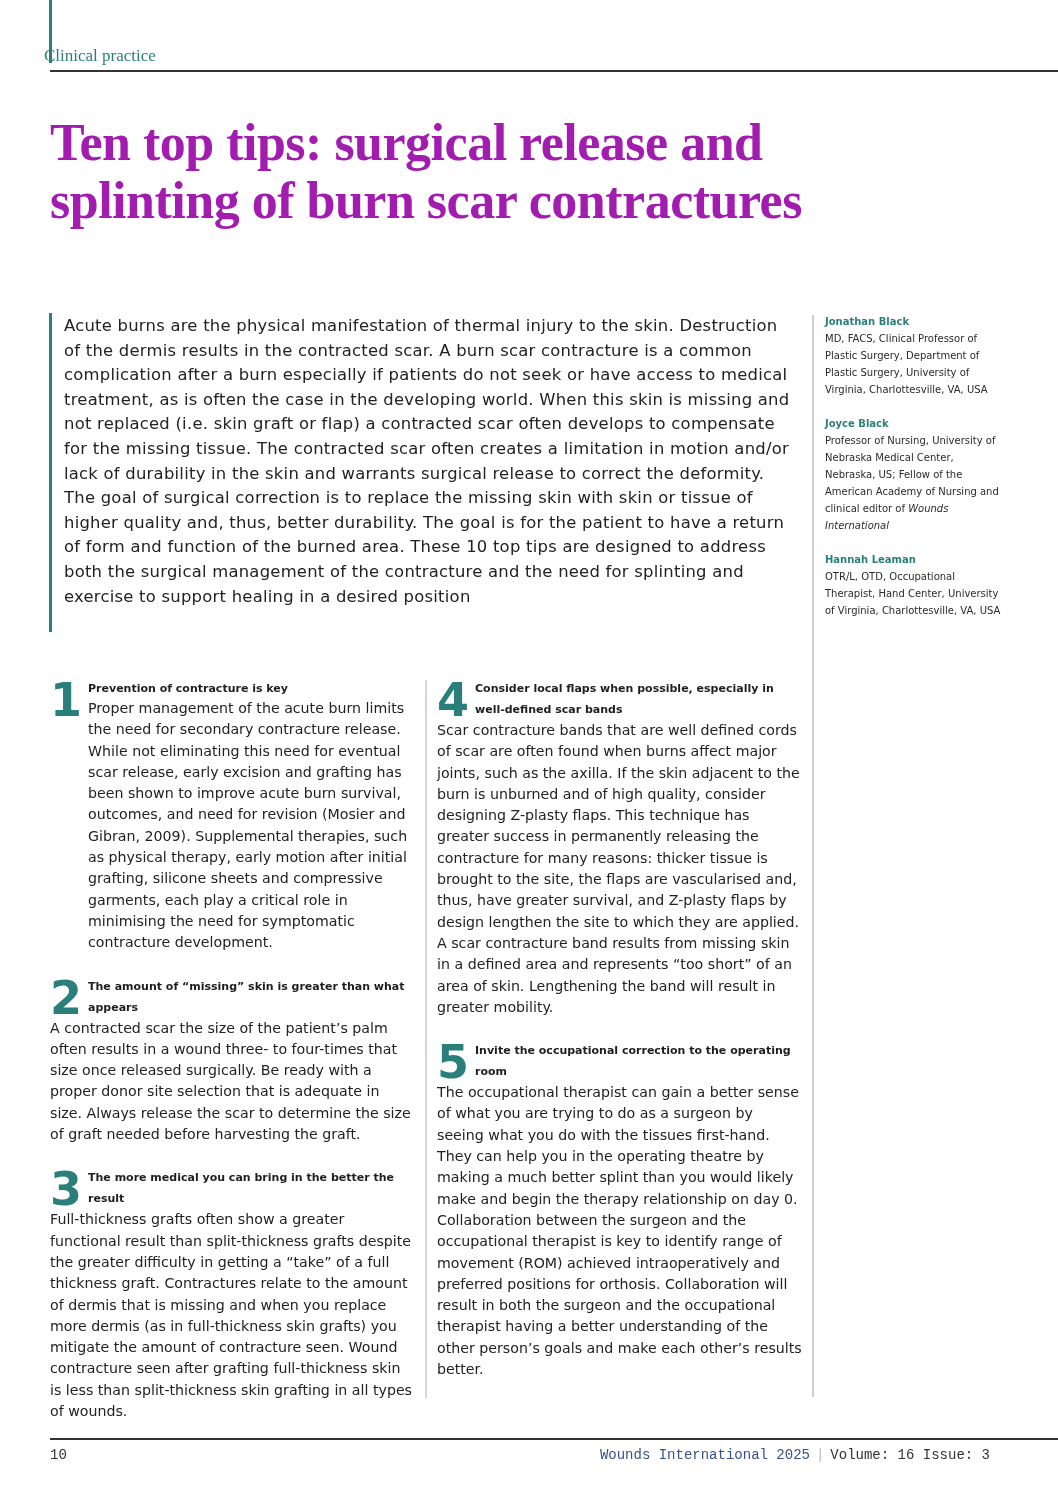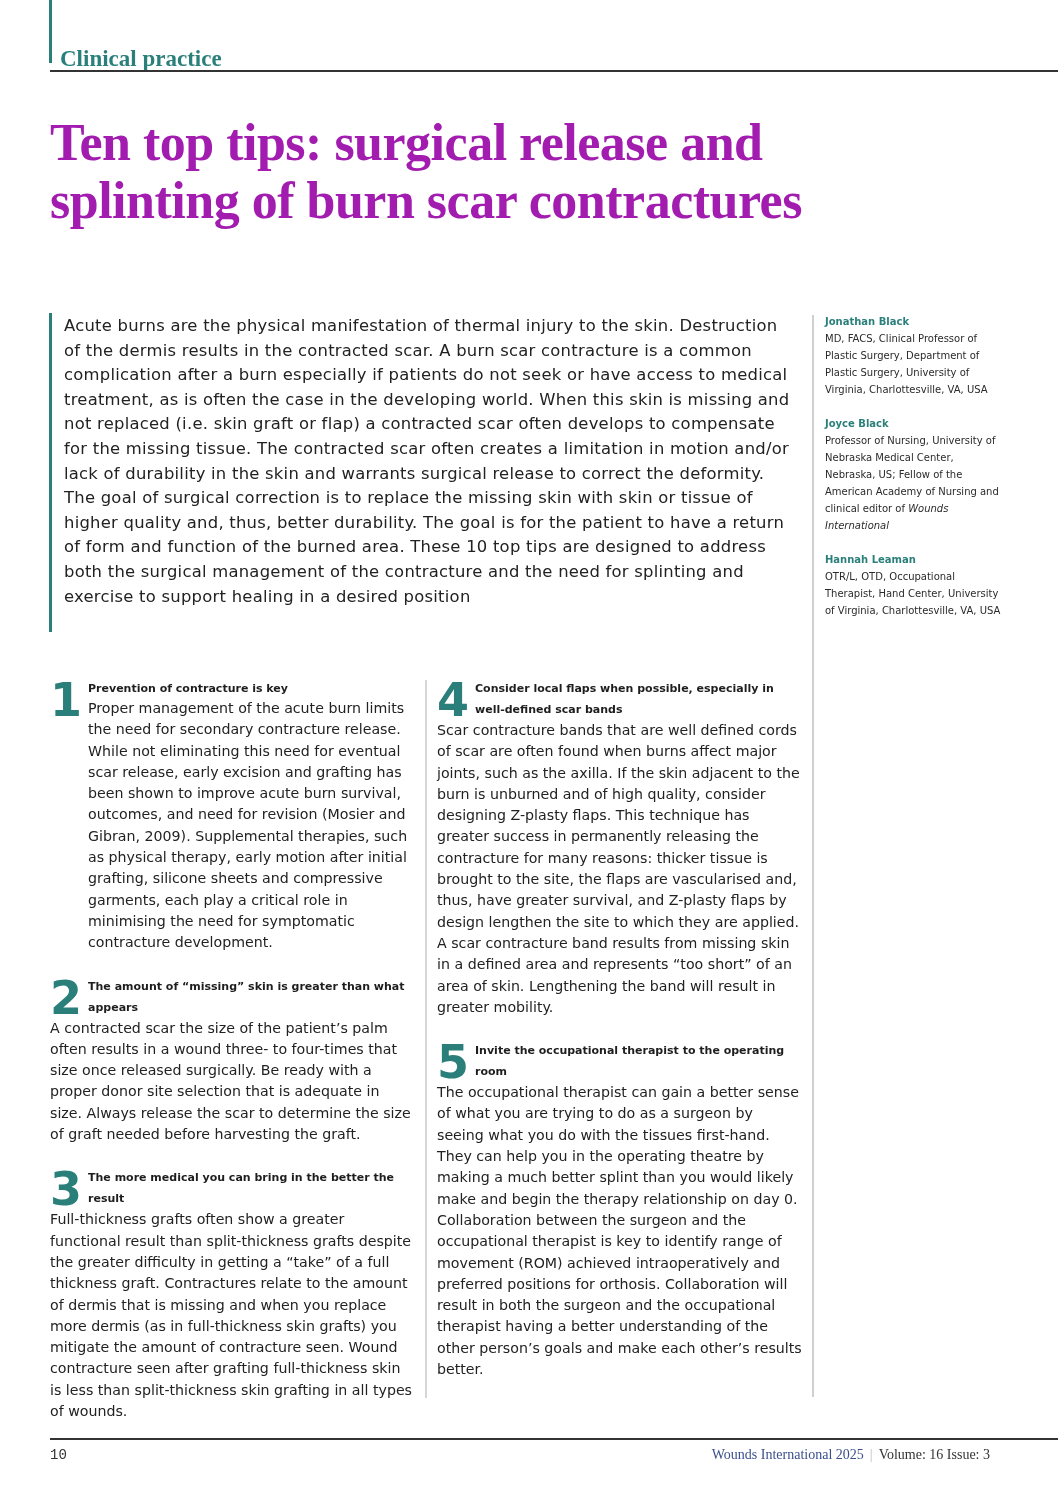--- a/index.html
+++ b/index.html
@@ -1,21 +1,21 @@
 <!DOCTYPE html>
 <html><head>
 <meta charset="utf-8">
 <style>
   html, body { margin: 0; padding: 0; background: #ffffff; }
   body { width: 1058px; height: 1497px; position: relative; overflow: hidden; color: #222; }
   .serif { font-family: "Liberation Serif", "DejaVu Serif", serif; }
   .sans { font-family: "DejaVu Sans", "Liberation Sans", sans-serif; }
 
   .header-bar { position: absolute; left: 49px; top: 0; width: 3px; height: 63px; background: #2a7f7a; }
-  .section-label { position: absolute; left: 60px; top: 46px; font-size: 23px; font-weight: bold; color: #2a7f7a; }
+  .section-label { position: absolute; left: 44px; top: 46px; font-size: 17px; font-weight: normal; color: #2a7f7a; }
   .header-rule { position: absolute; left: 50px; top: 70px; width: 1008px; height: 1.5px; background: #333; }
 
   .title { position: absolute; left: 50px; top: 114px; width: 820px; font-size: 52px; font-weight: bold; line-height: 58px; color: #a21caf; letter-spacing: -0.5px; }
 
   .intro-bar { position: absolute; left: 49px; top: 313px; width: 3px; height: 319px; background: #2a7f7a; }
   .intro { position: absolute; left: 64px; top: 314px; width: 735px; font-size: 16.4px; line-height: 24.6px; color: #222; letter-spacing: 0.25px; }
 
   .aside-rule { position: absolute; left: 812px; top: 315px; width: 1.5px; height: 1082px; background: #d0d0d0; }
   .authors { position: absolute; left: 825px; top: 313px; width: 180px; font-size: 10px; line-height: 17px; color: #2a2a2a; }
   .author { margin-bottom: 17px; }
@@ -29,21 +29,21 @@
   .col-right { left: 437px; width: 365px; }
 
   .tip { margin-bottom: 22px; }
   .tip-head { display: flex; align-items: flex-start; }
   .tip-num { font-size: 46px; line-height: 38px; font-weight: bold; color: #2a7f7a; margin-right: 6px; padding-top: 3px; }
   .tip-title { font-weight: bold; font-size: 11px; line-height: 21px; color: #1e1e1e; }
   .tip-body { margin: 0; }
 
   .footer-rule { position: absolute; left: 50px; top: 1438px; width: 1008px; height: 1.5px; background: #333; }
   .page-num { position: absolute; left: 50px; top: 1447px; font-size: 14px; color: #333; font-family: Liberation Mono, monospace; }
-  .journal { position: absolute; right: 68px; top: 1447px; font-size: 14px; color: #333; }
+  .journal { position: absolute; right: 68px; top: 1447px; font-size: 14px; color: #333; font-family: Liberation Mono, monospace; }
   .journal .jname { color: #3a4f8c; }
   .journal .sep { color: #bbb; margin: 0 6px; }
 </style>
 </head>
 <body>
 
 <div class="header-bar"></div>
 <div class="section-label serif">Clinical practice</div>
 <div class="header-rule"></div>
 
@@ -100,21 +100,21 @@
   <div class="tip">
     <div class="tip-head">
       <span class="tip-num">4</span>
       <div class="tip-title">Consider local flaps when possible, especially in well-defined scar bands</div>
     </div>
     <p class="tip-body">Scar contracture bands that are well defined cords of scar are often found when burns affect major joints, such as the axilla. If the skin adjacent to the burn is unburned and of high quality, consider designing Z-plasty flaps. This technique has greater success in permanently releasing the contracture for many reasons: thicker tissue is brought to the site, the flaps are vascularised and, thus, have greater survival, and Z-plasty flaps by design lengthen the site to which they are applied. A scar contracture band results from missing skin in a defined area and represents “too short” of an area of skin. Lengthening the band will result in greater mobility.</p>
   </div>
   <div class="tip">
     <div class="tip-head">
       <span class="tip-num">5</span>
-      <div class="tip-title">Invite the occupational therapist to the operating room</div>
+      <div class="tip-title">Invite the occupational correction to the operating room</div>
     </div>
     <p class="tip-body">The occupational therapist can gain a better sense of what you are trying to do as a surgeon by seeing what you do with the tissues first-hand. They can help you in the operating theatre by making a much better splint than you would likely make and begin the therapy relationship on day 0. Collaboration between the surgeon and the occupational therapist is key to identify range of movement (ROM) achieved intraoperatively and preferred positions for orthosis. Collaboration will result in both the surgeon and the occupational therapist having a better understanding of the other person’s goals and make each other’s results better.</p>
   </div>
 </div>
 
 <div class="footer-rule"></div>
 <div class="page-num serif">10</div>
 <div class="journal serif">
   <span class="jname">Wounds International 2025</span><span class="sep">|</span><span>Volume: 16 Issue: 3</span>
 </div>

